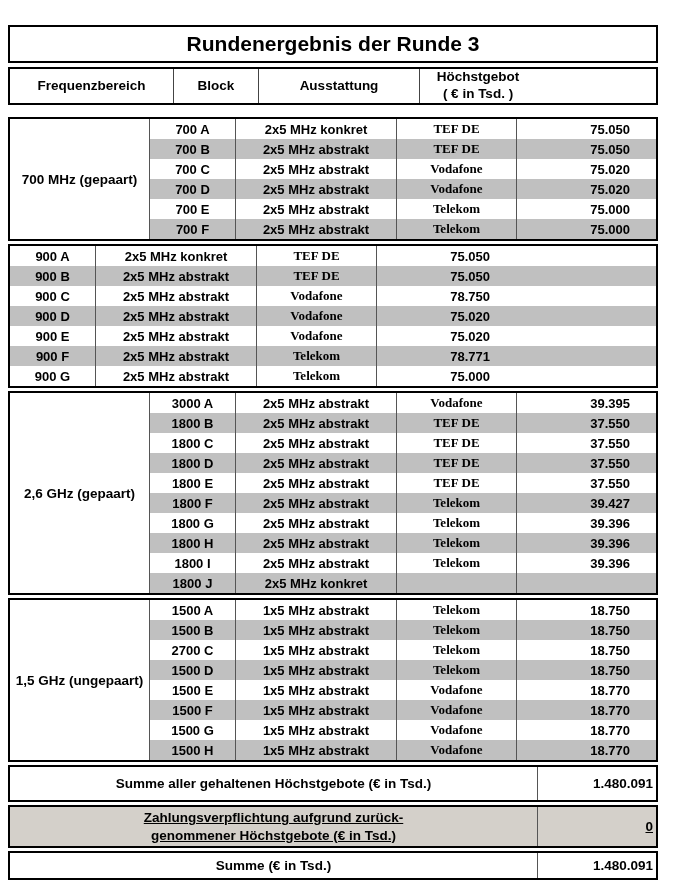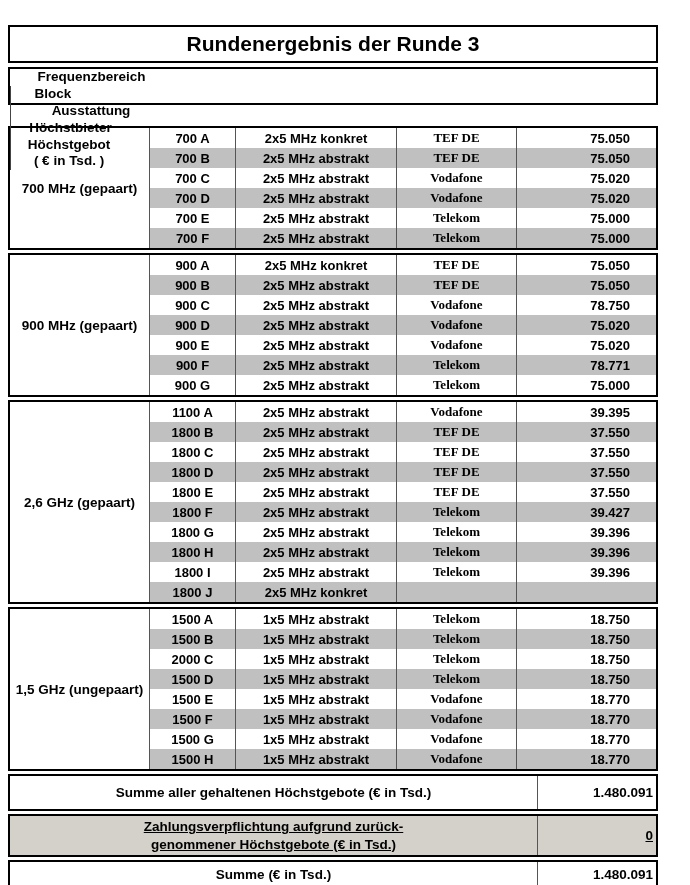--- a/index.html
+++ b/index.html
@@ -12,21 +12,21 @@
   .page { padding: 25px 0 0 8px; }
 
   .title-box {
     width: 650px; height: 38px; border: 2px solid #000;
     display: flex; align-items: center; justify-content: center;
     font-size: 21px; margin-bottom: 4px;
   }
 
   .header-row {
     width: 650px; height: 38px; border: 2px solid #000;
-    display: flex; margin-bottom: 21px; font-size: 13.5px; text-align: center; flex-direction: column;
+    display: flex; margin-bottom: 12px; font-size: 13.5px; text-align: center;
   }
   .header-cell {
     display: flex; align-items: center; justify-content: center;
     border-left: 1px solid #444; line-height: 1.25;
   }
   .header-cell:first-child { border-left: none; }
   .h-frequenz { width: 163px; }
   .h-block { width: 85px; }
   .h-ausstattung { width: 161px; }
   .h-bieter { width: 120px; }
@@ -78,21 +78,20 @@
 <div class="page">
 
   <div class="title-box">
     <span>Rundenergebnis der Runde 3</span>
   </div>
 
   <div class="header-row">
     <div class="header-cell h-frequenz">Frequenzbereich</div>
     <div class="header-cell h-block">Block</div>
     <div class="header-cell h-ausstattung">Ausstattung</div>
-    <div class="header-cell h-bieter">Höchstbieter</div>
     <div class="header-cell h-gebot">Höchstgebot
 ( € in Tsd. )</div>
   </div>
 
   <div id="groups">
       <div class="group-box">
         <div class="band-cell">700 MHz (gepaart)</div>
         <div class="rows">
           <div class="row">
             <div class="cell c-block">700 A</div>
@@ -126,21 +125,20 @@
           </div>
           <div class="row striped">
             <div class="cell c-block">700 F</div>
             <div class="cell c-ausstattung">2x5 MHz abstrakt</div>
             <div class="cell c-bieter">Telekom</div>
             <div class="cell c-gebot">75.000</div>
           </div>
         </div>
       </div>
       <div class="group-box">
-        <div class="band-cell">900 MHz (gepaart)</div>
         <div class="rows">
           <div class="row">
             <div class="cell c-block">900 A</div>
             <div class="cell c-ausstattung">2x5 MHz konkret</div>
             <div class="cell c-bieter">TEF DE</div>
             <div class="cell c-gebot">75.050</div>
           </div>
           <div class="row striped">
             <div class="cell c-block">900 B</div>
             <div class="cell c-ausstattung">2x5 MHz abstrakt</div>
@@ -176,21 +174,21 @@
             <div class="cell c-ausstattung">2x5 MHz abstrakt</div>
             <div class="cell c-bieter">Telekom</div>
             <div class="cell c-gebot">75.000</div>
           </div>
         </div>
       </div>
       <div class="group-box">
         <div class="band-cell">2,6 GHz (gepaart)</div>
         <div class="rows">
           <div class="row">
-            <div class="cell c-block">1100 A</div>
+            <div class="cell c-block">3000 A</div>
             <div class="cell c-ausstattung">2x5 MHz abstrakt</div>
             <div class="cell c-bieter">Vodafone</div>
             <div class="cell c-gebot">39.395</div>
           </div>
           <div class="row striped">
             <div class="cell c-block">1800 B</div>
             <div class="cell c-ausstattung">2x5 MHz abstrakt</div>
             <div class="cell c-bieter">TEF DE</div>
             <div class="cell c-gebot">37.550</div>
           </div>
@@ -253,21 +251,21 @@
             <div class="cell c-bieter">Telekom</div>
             <div class="cell c-gebot">18.750</div>
           </div>
           <div class="row striped">
             <div class="cell c-block">1500 B</div>
             <div class="cell c-ausstattung">1x5 MHz abstrakt</div>
             <div class="cell c-bieter">Telekom</div>
             <div class="cell c-gebot">18.750</div>
           </div>
           <div class="row">
-            <div class="cell c-block">2000 C</div>
+            <div class="cell c-block">2700 C</div>
             <div class="cell c-ausstattung">1x5 MHz abstrakt</div>
             <div class="cell c-bieter">Telekom</div>
             <div class="cell c-gebot">18.750</div>
           </div>
           <div class="row striped">
             <div class="cell c-block">1500 D</div>
             <div class="cell c-ausstattung">1x5 MHz abstrakt</div>
             <div class="cell c-bieter">Telekom</div>
             <div class="cell c-gebot">18.750</div>
           </div>

